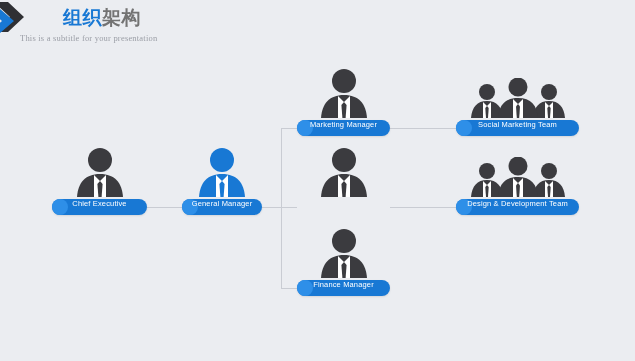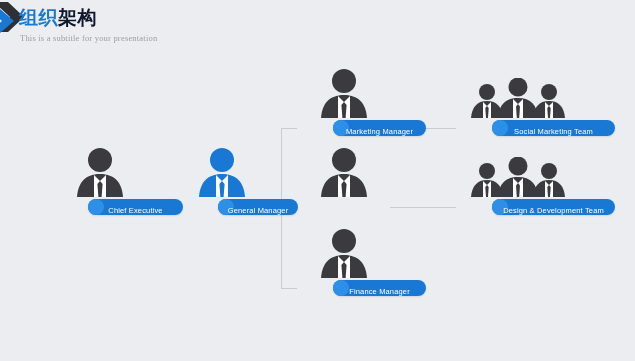--- a/index.html
+++ b/index.html
@@ -33,22 +33,22 @@
   #page-title {
     position: absolute;
     left: 19px;
     top: 7px;
     font-size: 19px;
     font-weight: bold;
     letter-spacing: 0.5px;
     line-height: 22px;
     white-space: nowrap;
   }
-  .title-accent { color: #1878d4; }
-  .title-rest   { color: #0f172a; }
+  .title-accent { color: #1878d4; margin-left: 44px; }
+  .title-rest   { color: #737373; }
   #page-subtitle {
     position: absolute;
     left: 20px;
     top: 33px;
     font-size: 8.5px;
     color: #9b9ea6;
     letter-spacing: 0.2px;
     white-space: nowrap;
     font-family: Liberation Serif, serif;
   }
@@ -81,24 +81,23 @@
   }
   .pill {
     position: absolute;
     left: 0;
     bottom: 0;
     height: 16px;
     border-radius: 8px;
     background: #1878d4;
     box-sizing: border-box;
     display: flex;
-    align-items: flex-end;
+    align-items: flex-start;
     justify-content: center;
     box-shadow: 0 1px 2px rgba(0,0,0,0.10);
-    margin-left: 36px;
   }
   
   .pill::before {
     content: "";
     position: absolute;
     left: 0;
     top: 0;
     width: 16px;
     height: 16px;
     border-radius: 8px;

